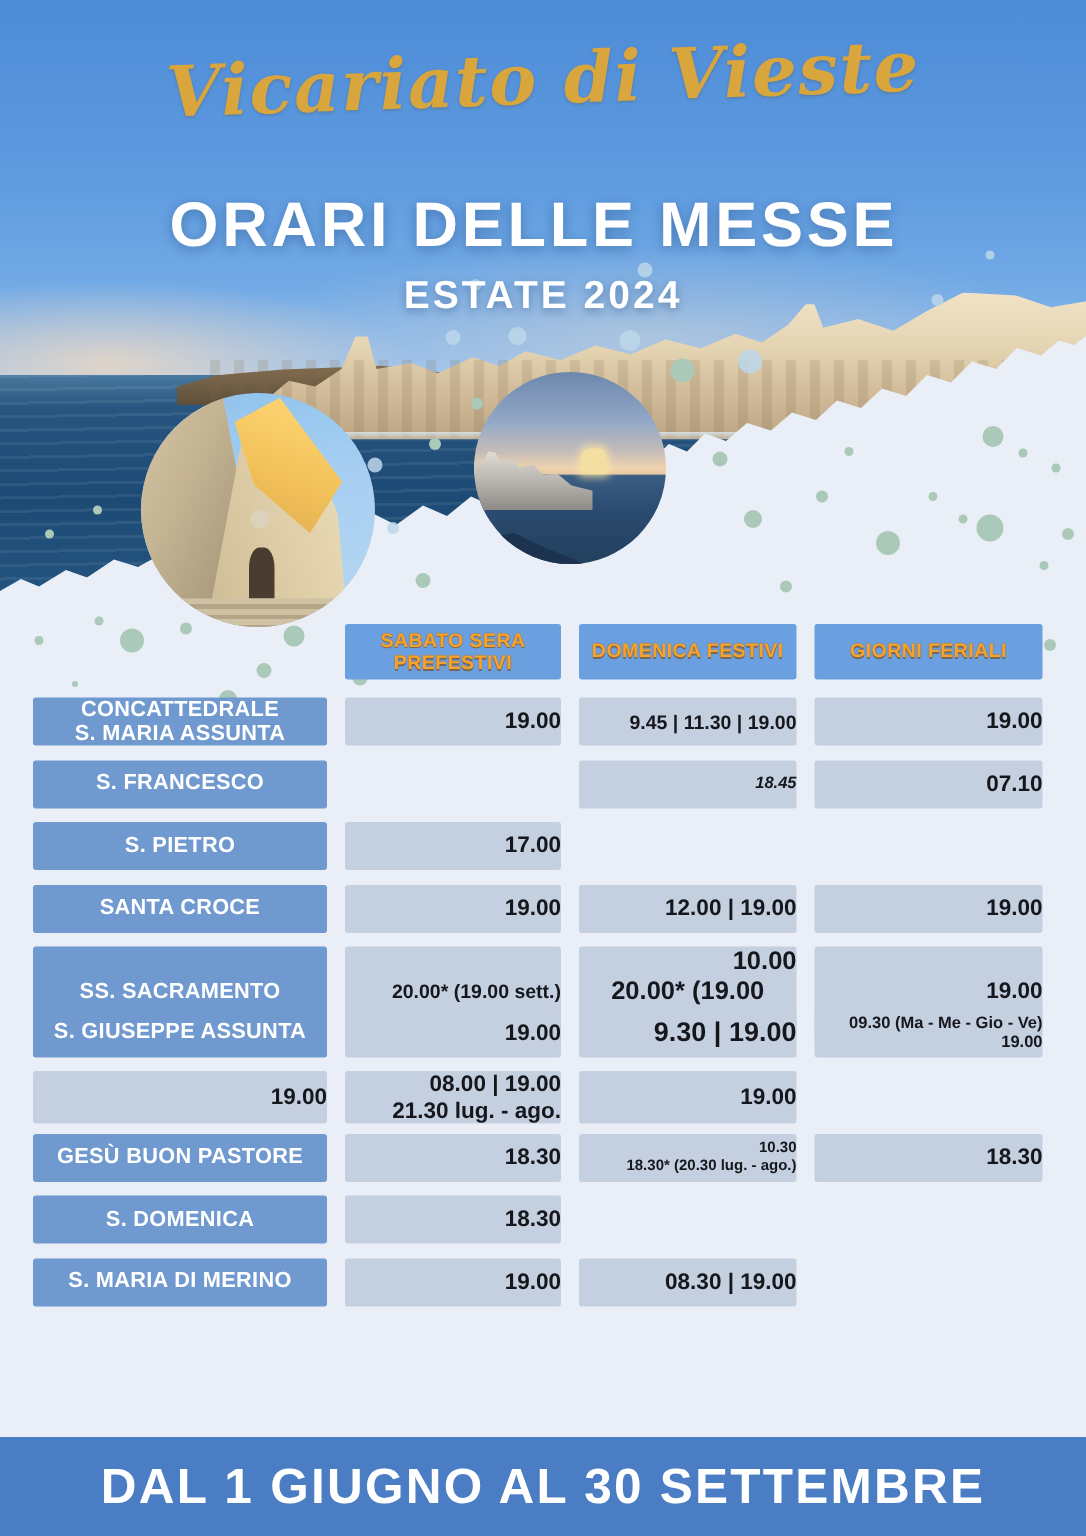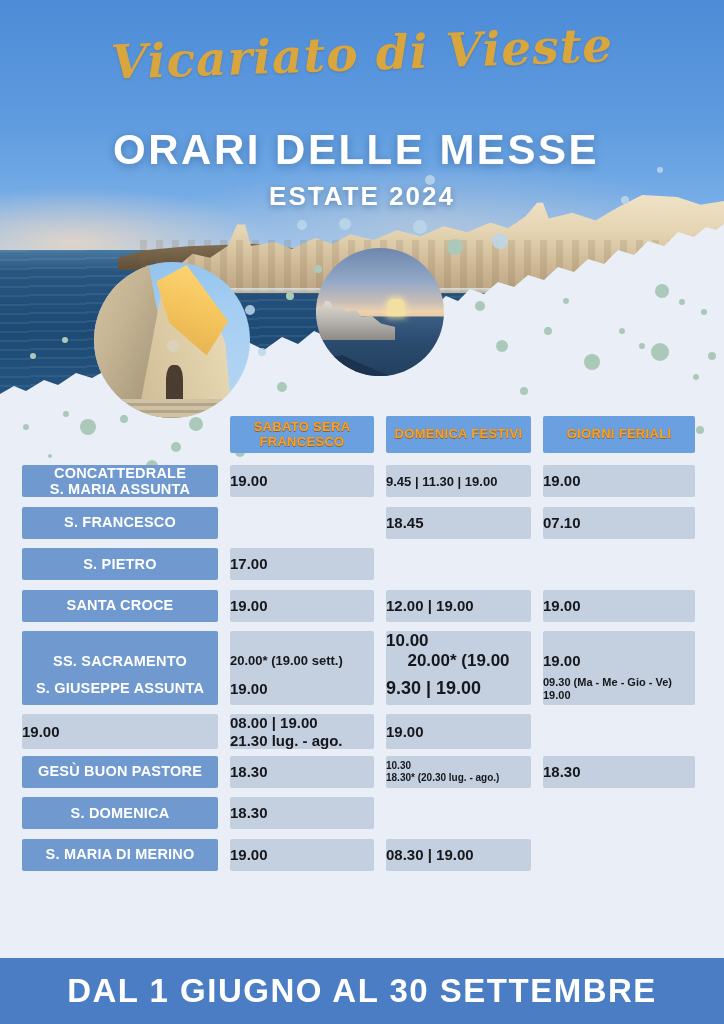--- a/index.html
+++ b/index.html
@@ -76,21 +76,21 @@
   .hrow{height:37px;margin-bottom:12px;}
   .trow{height:32px;margin-bottom:9.5px;}
   .hcell{background:#6ba0e0;border-radius:2px;display:flex;flex-direction:column;
     align-items:center;justify-content:center;line-height:1.12;
     font-size:13px;font-weight:700;color:#f7a32b;letter-spacing:.3px;
     text-shadow:0 0 1px #a35f10, 0 1px 0 rgba(120,60,0,.55);}
   .ncell{background:#6f99cf;border-radius:2px;display:flex;flex-direction:column;
     align-items:center;justify-content:center;line-height:1.12;
     font-size:14.5px;font-weight:700;color:#ffffff;letter-spacing:.2px;text-align:center;}
   .vcell{background:#c4cfe0;border-radius:2px;display:flex;flex-direction:column;
-    align-items:flex-start;justify-content:center;line-height:1.18;
+    align-items:flex-end;justify-content:center;line-height:1.18;
     font-weight:700;color:#15171c;text-align:center;}
   
   .footer{position:absolute;left:0;top:958px;width:724px;height:66px;background:#4a7dc3;
     display:flex;align-items:center;justify-content:center;}
   .footer span{font-size:33px;font-weight:700;letter-spacing:1.5px;color:#ffffff;}
 </style>
 </head>
 <body>
 
 <div class="poster">
@@ -167,21 +167,21 @@
 
   <div class="brand">Vicariato di Vieste</div>
   <div class="title">ORARI DELLE MESSE</div>
   <div class="subtitle">ESTATE 2024</div>
 
   <div class="grid">
     <div class="hrow" id="hrow">
         <div></div>
         <div class="hcell">
           <div>SABATO SERA</div>
-          <div>FRANCESCO</div>
+          <div>PREFESTIVI</div>
         </div>
         <div class="hcell">
           <div>DOMENICA FESTIVI</div>
         </div>
         <div class="hcell">
           <div>GIORNI FERIALI</div>
         </div>
       </div>
     <div id="rows">
         <div class="trow">
@@ -197,21 +197,21 @@
           </div>
           <div class="vcell" style="font-size: 15px;">
             <div>19.00</div>
           </div>
         </div>
         <div class="trow">
           <div class="ncell">
             <div>S. FRANCESCO</div>
           </div>
           <div></div>
-          <div class="vcell" style="font-size: 15px;">
+          <div class="vcell" style="font-size: 11px; font-style: italic;">
             <div>18.45</div>
           </div>
           <div class="vcell" style="font-size: 15px;">
             <div>07.10</div>
           </div>
         </div>
         <div class="trow">
           <div class="ncell">
             <div>S. PIETRO</div>
           </div>

